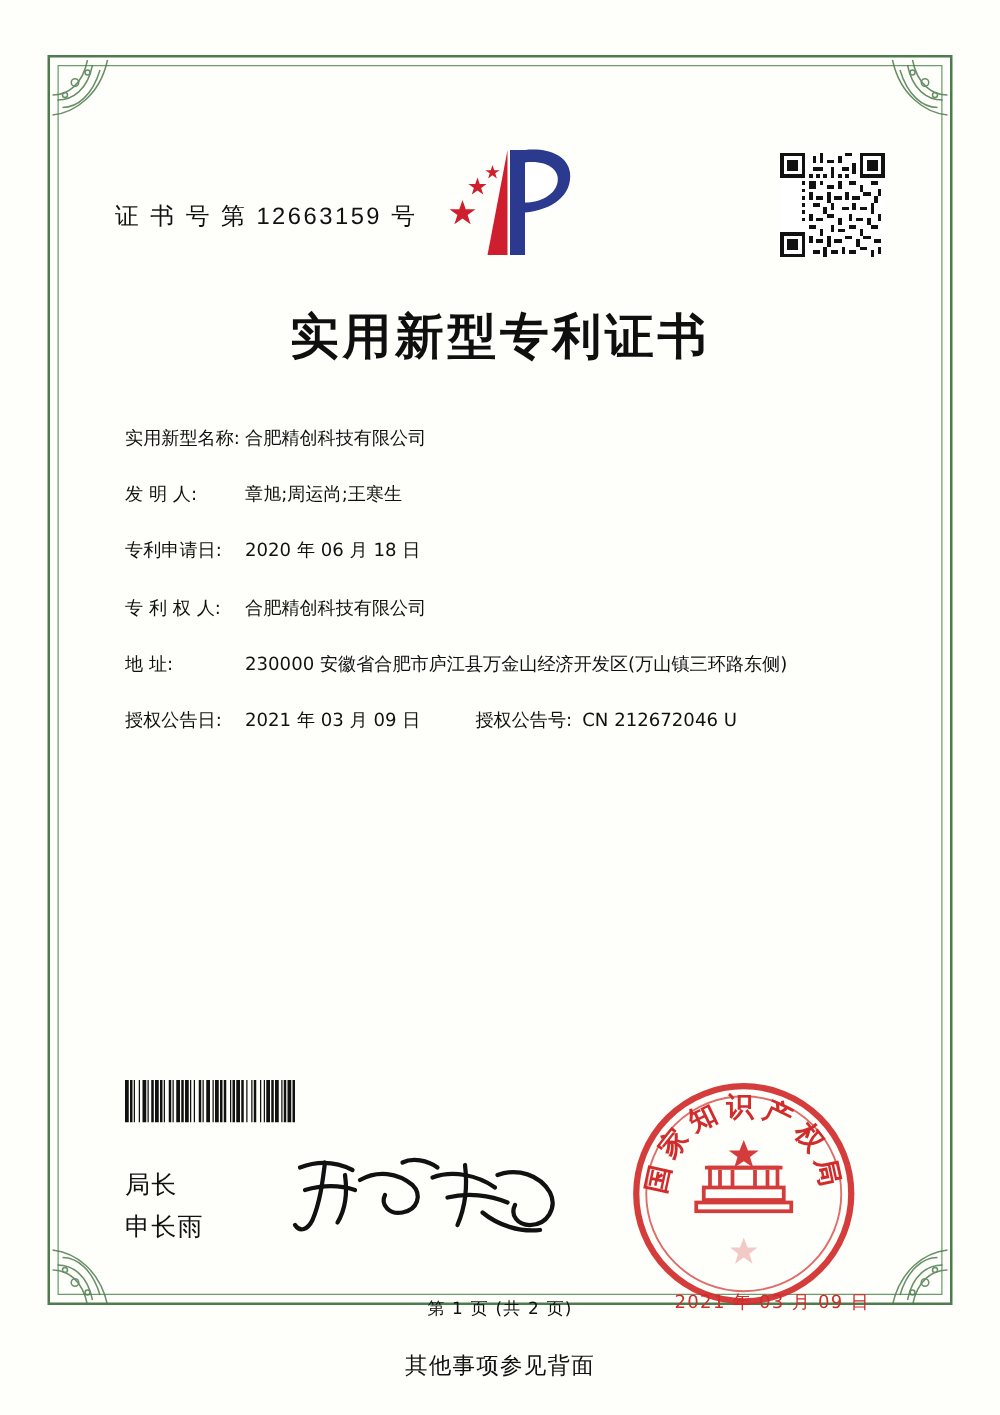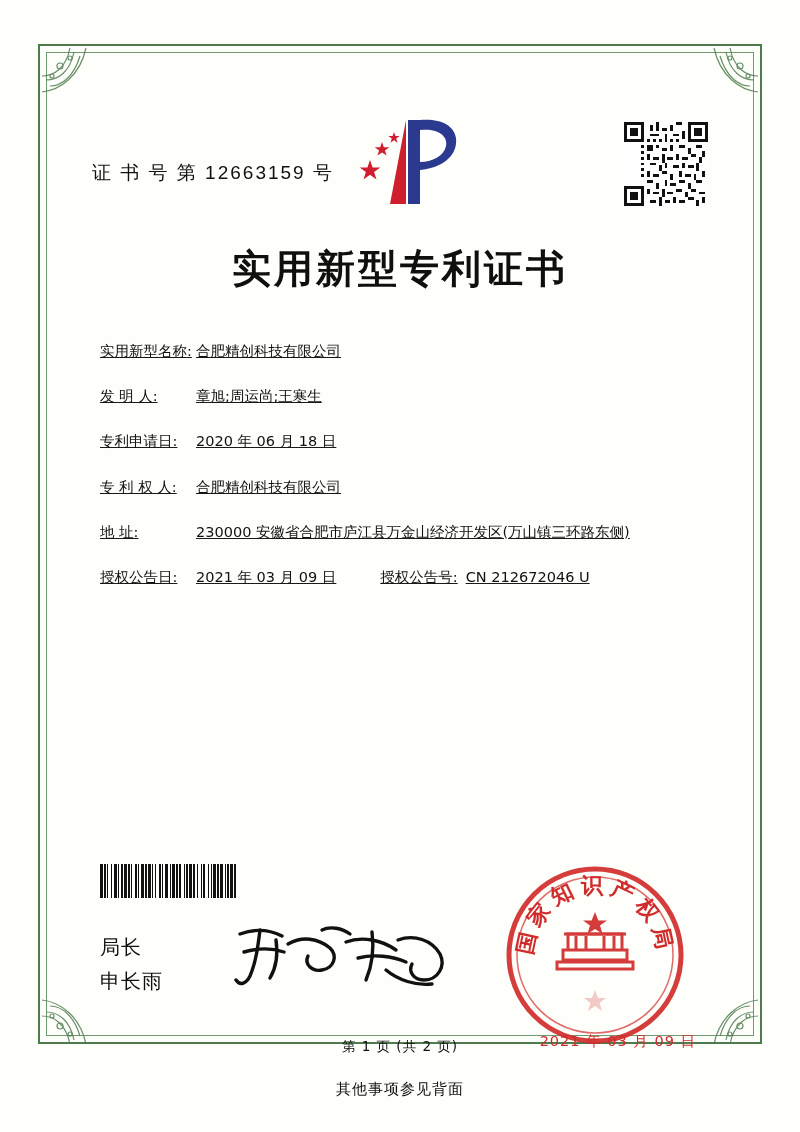--- a/index.html
+++ b/index.html
@@ -96,21 +96,20 @@
     font-weight: bold;
     letter-spacing: 3px;
     color: #0f0f0f;
     font-family: "DejaVu Sans", "Liberation Sans", sans-serif;
   }
 
   .fields {
     position: absolute;
     left: 54px; top: 288px;
     width: 600px;
-    text-decoration: underline;
   }
   .field-row {
     display: flex;
     align-items: flex-start;
     margin-bottom: 22px;
     font-size: 14.5px;
     line-height: 1.6;
     color: #111;
   }
   .field-label {
@@ -200,21 +199,21 @@
     text-align: center;
     font-size: 13.5px;
     color: #111;
     letter-spacing: 1px;
   }
   .footer-note {
     position: absolute;
     left: 0; top: 1080px;
     width: 800px;
     text-align: center;
-    font-size: 15px;
+    font-size: 18px;
     color: #111;
     letter-spacing: 1px;
   }
 </style>
 </head>
 <body>
 
 <div class="cert-page">
 
   <div class="frame-outer"></div>

